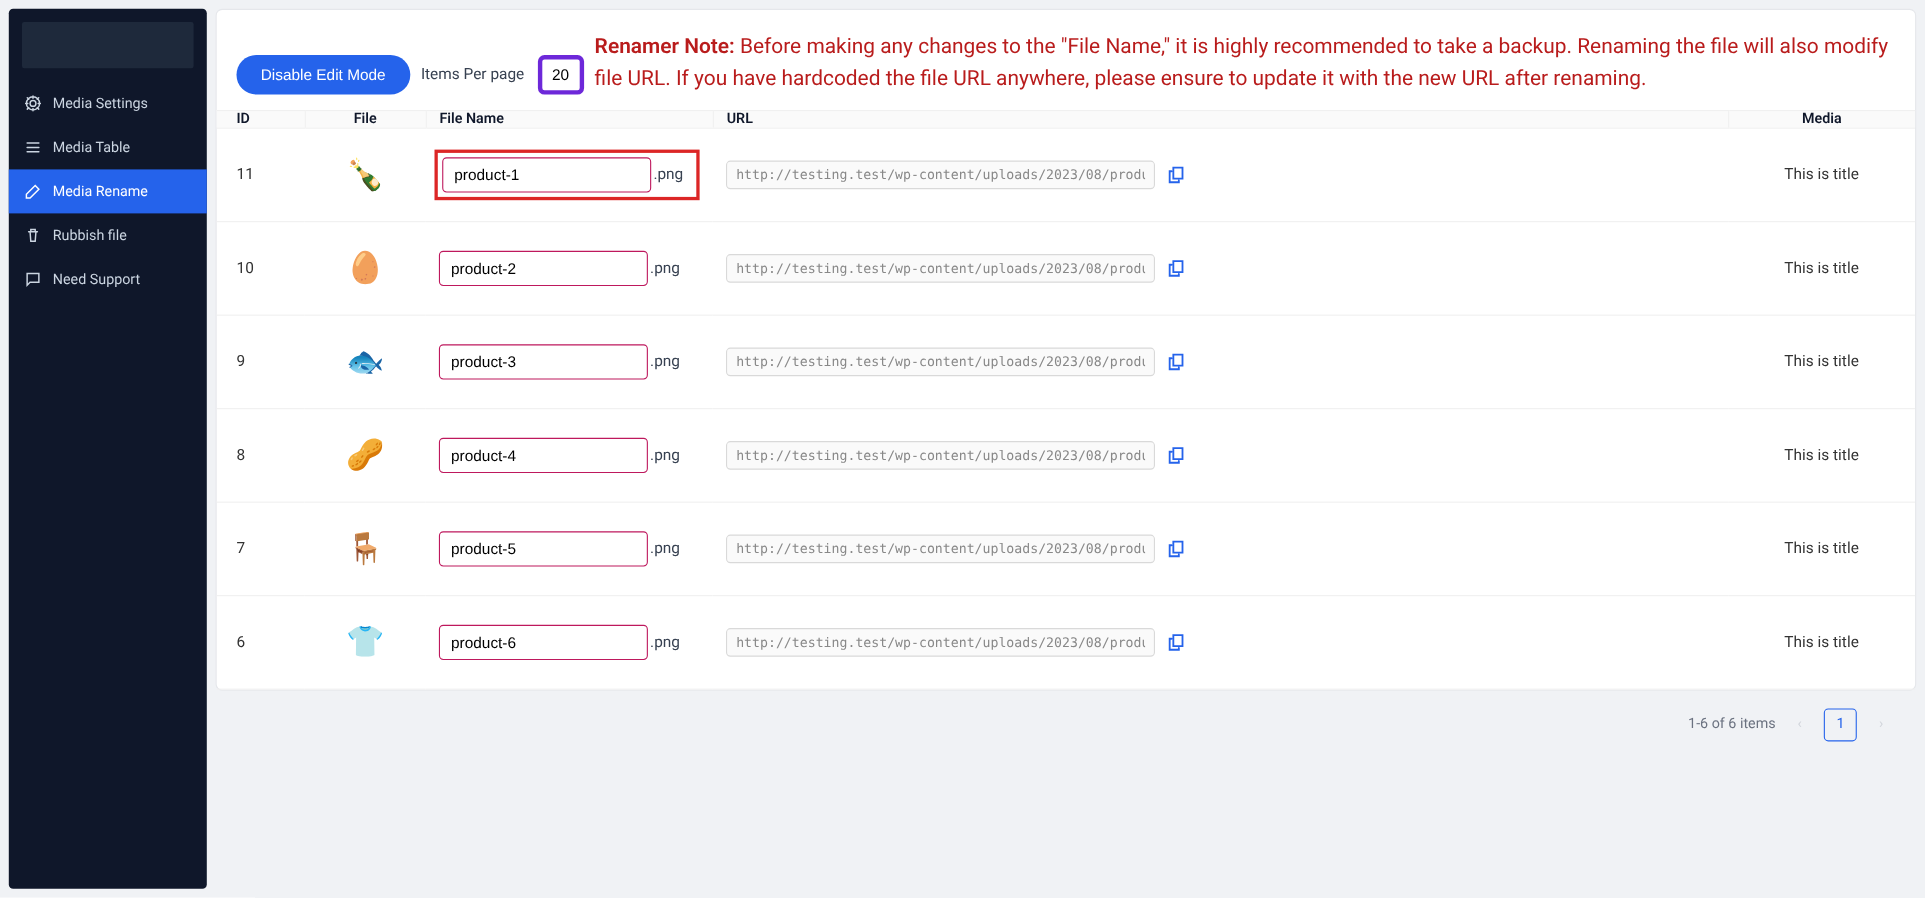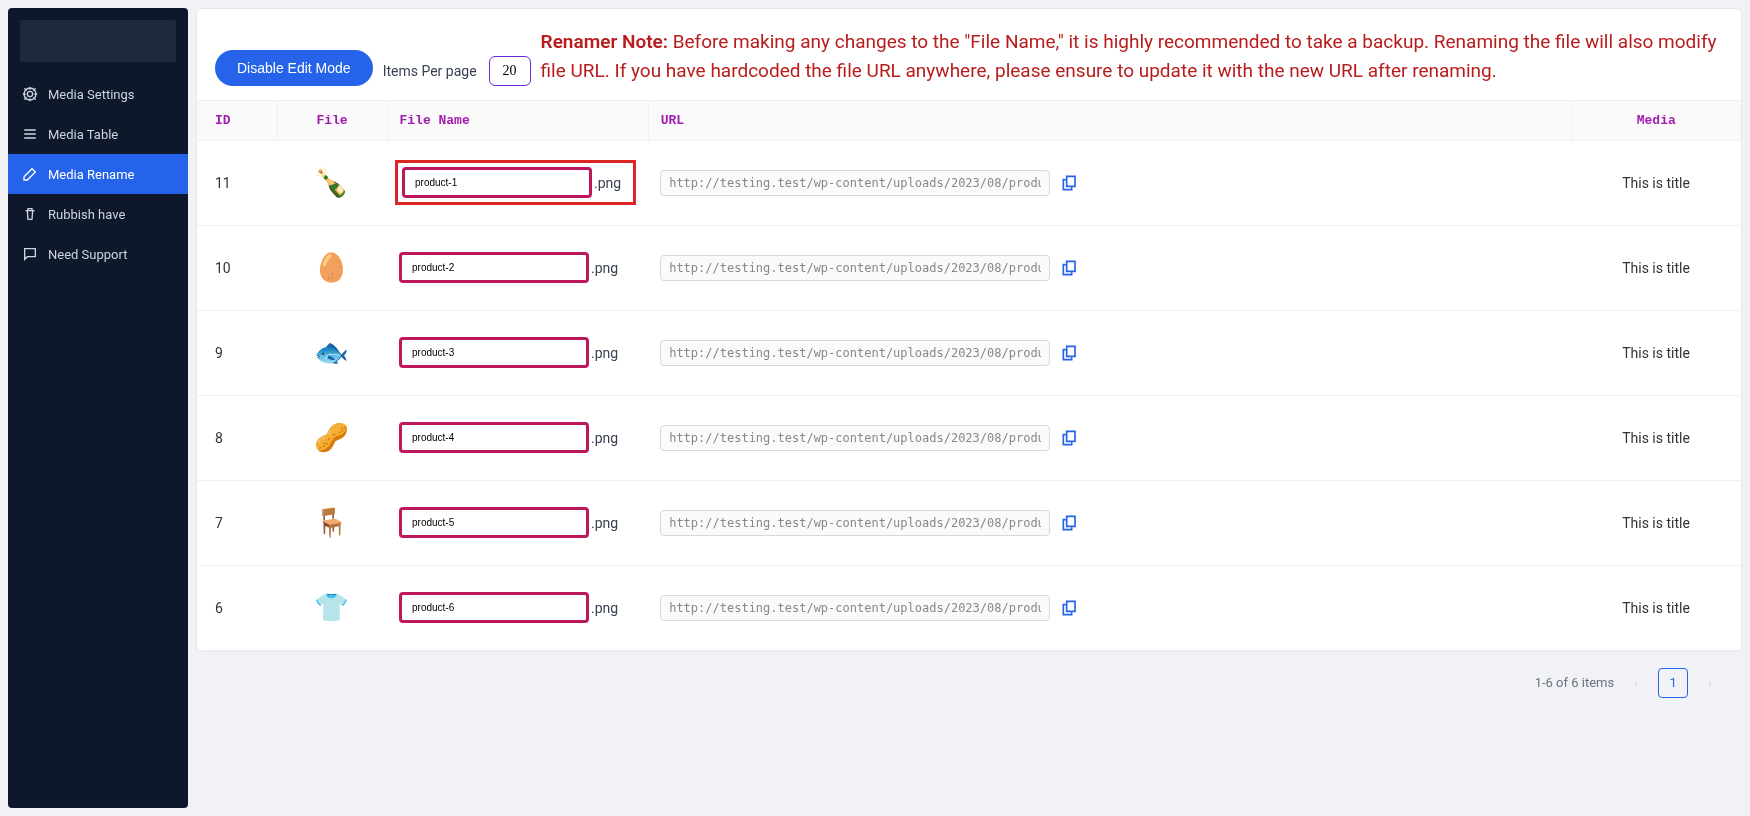--- a/index.html
+++ b/index.html
@@ -11,38 +11,38 @@
     .sidebar-item { display: flex; align-items: center; gap: 10px; padding: 12px 14px; color: #cbd5e1; cursor: pointer; font-size: 13px; text-align: center; }
     .sidebar-item.active { background: #2563eb; color: #fff; }
     .sidebar-item .icon { width: 16px; height: 16px; display: flex; align-items: center; justify-content: center; }
     
     .main { flex: 1; display: flex; flex-direction: column; }
     .card { background: #fff; border: 1px solid #e5e7eb; border-radius: 6px; padding: 0; }
     
     .toolbar { display: flex; align-items: flex-end; gap: 10px; padding: 18px 18px 0 18px; }
     .btn-primary { background: #2563eb; color: #fff; border: none; border-radius: 20px; padding: 10px 22px; font-size: 14px; cursor: pointer; }
     .items-per-page { display: flex; align-items: center; gap: 12px; color: #374151; }
-    .items-per-page input { width: 42px; padding: 6px; border: 1px solid #6d28d9; border-radius: 6px; text-align: center; font-size: 14px; font-family: Liberation Serif, serif; }
+    .items-per-page input { width: 42px; padding: 6px; border: 4px solid #6d28d9; border-radius: 6px; text-align: center; font-size: 14px; }
     .note { color: #b91c1c; font-size: 19px; line-height: 1.55; flex: 1; }
     .note b { font-weight: 600; }
     
     .table { width: 100%; border-collapse: collapse; margin-top: 14px; }
-    .table thead th { text-align: left; font-weight: 600; font-size: 13px; color: #a21caf; padding: 12px 12px; background: #fafafa; border-top: 1px solid #f0f0f0; border-bottom: 1px solid #f0f0f0; font-family: Liberation Mono, monospace; }
+    .table thead th { text-align: left; font-weight: 600; font-size: 13px; color: #0f172a; padding: 0 12px; background: #fafafa; border-top: 1px solid #f0f0f0; border-bottom: 1px solid #f0f0f0; }
     .table thead th + th { border-left: 1px solid #f0f0f0; }
     .table tbody td { padding: 18px 12px; border-bottom: 1px solid #f0f0f0; vertical-align: middle; }
     .table th:nth-child(1), .table td:nth-child(1) { padding-left: 18px; width: 80px; }
     .table th:nth-child(2), .table td:nth-child(2) { width: 110px; text-align: center; }
     .table th:nth-child(3), .table td:nth-child(3) { width: 260px; margin-top: 28px; }
     .table th:nth-child(4), .table td:nth-child(4) { }
     .table th:nth-child(5), .table td:nth-child(5) { width: 170px; text-align: center; }
     
     .thumb { width: 48px; height: 48px; border-radius: 4px; display: inline-flex; align-items: center; justify-content: center; font-size: 28px; }
     
     .filename-wrap { display: flex; align-items: center; gap: 0; }
-    .filename-input { width: 190px; padding: 7px 10px; border: 3px solid #be185d; border-radius: 4px; font-size: 10px; }
+    .filename-input { width: 190px; padding: 7px 10px; border: 1px solid #be185d; border-radius: 4px; font-size: 14px; }
     .ext { margin-left: 2px; color: #374151; }
     .filename-highlight { border: 3px solid #dc2626; padding: 4px 12px 4px 4px; display: inline-flex; align-items: center; margin-left: -4px; }
     
     .url-wrap { display: flex; align-items: center; gap: 10px; }
     .url-input { width: 390px; padding: 5px 8px; border: 1px solid #d9d9d9; border-radius: 4px; font-family: monospace; font-size: 12px; color: #888; background: #fafafa; }
     .url-highlight { position: relative; }
     .url-highlight::after { content: ''; position: absolute; right: 3px; top: -3px; width: 89px; height: calc(100% + 6px); border: 3px solid #dc2626; pointer-events: none; }
     .copy-btn { width: 20px; height: 20px; display: inline-flex; align-items: center; justify-content: center; color: #2563eb; cursor: pointer; }
     
     .pagination { display: flex; justify-content: flex-end; align-items: center; gap: 14px; padding: 16px 24px 24px; color: #6b7280; font-size: 13px; }
@@ -81,21 +81,21 @@
             </svg>
           </span>
           <span>Media Rename</span>
         </div>
         <div class="sidebar-item">
           <span class="icon">
             <svg viewBox="0 0 24 24" fill="none" stroke="currentColor" stroke-width="2" stroke-linecap="round">
               <path d="M6 7h12M9 7V4h6v3M8 7l1 13h6l1-13"></path>
             </svg>
           </span>
-          <span>Rubbish have</span>
+          <span>Rubbish file</span>
         </div>
         <div class="sidebar-item">
           <span class="icon">
             <svg viewBox="0 0 24 24" fill="none" stroke="currentColor" stroke-width="2" stroke-linecap="round">
               <path d="M4 4h16v12H8l-4 4V4z"></path>
             </svg>
           </span>
           <span>Need Support</span>
         </div>
       </div>

